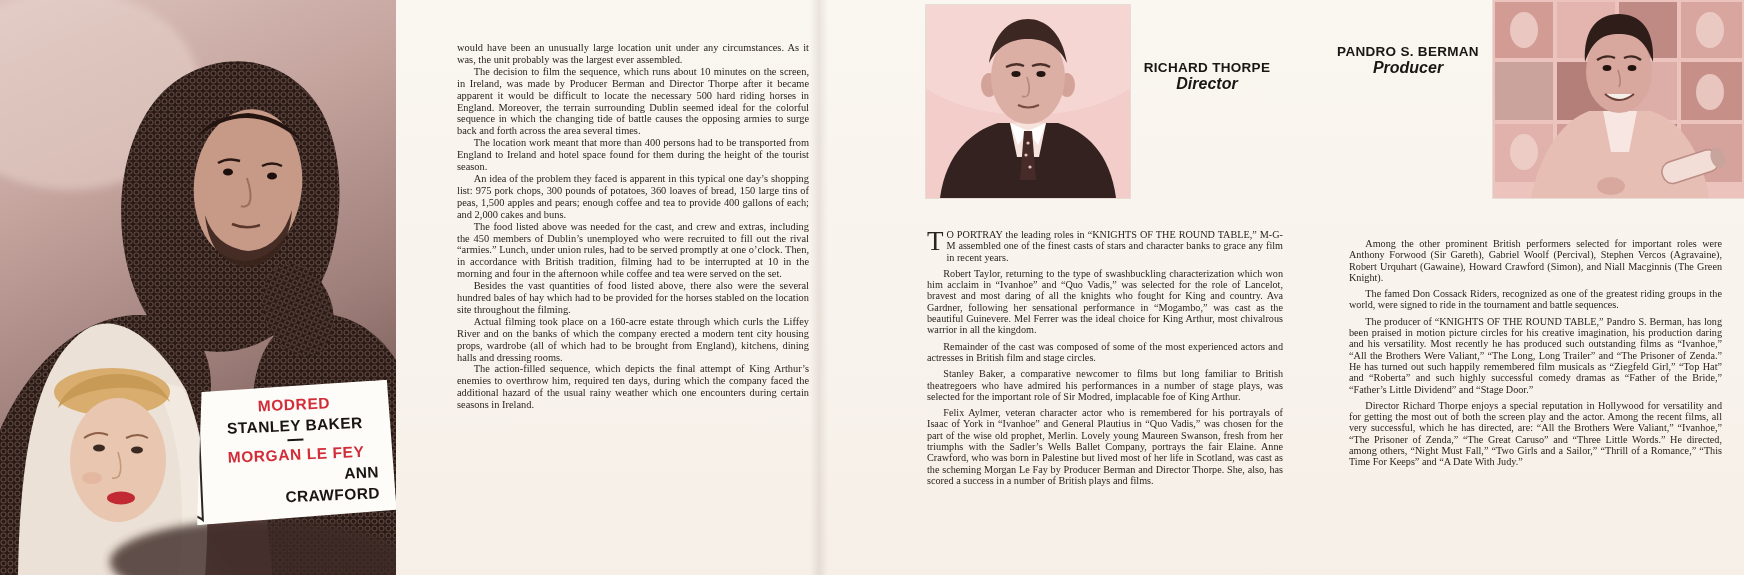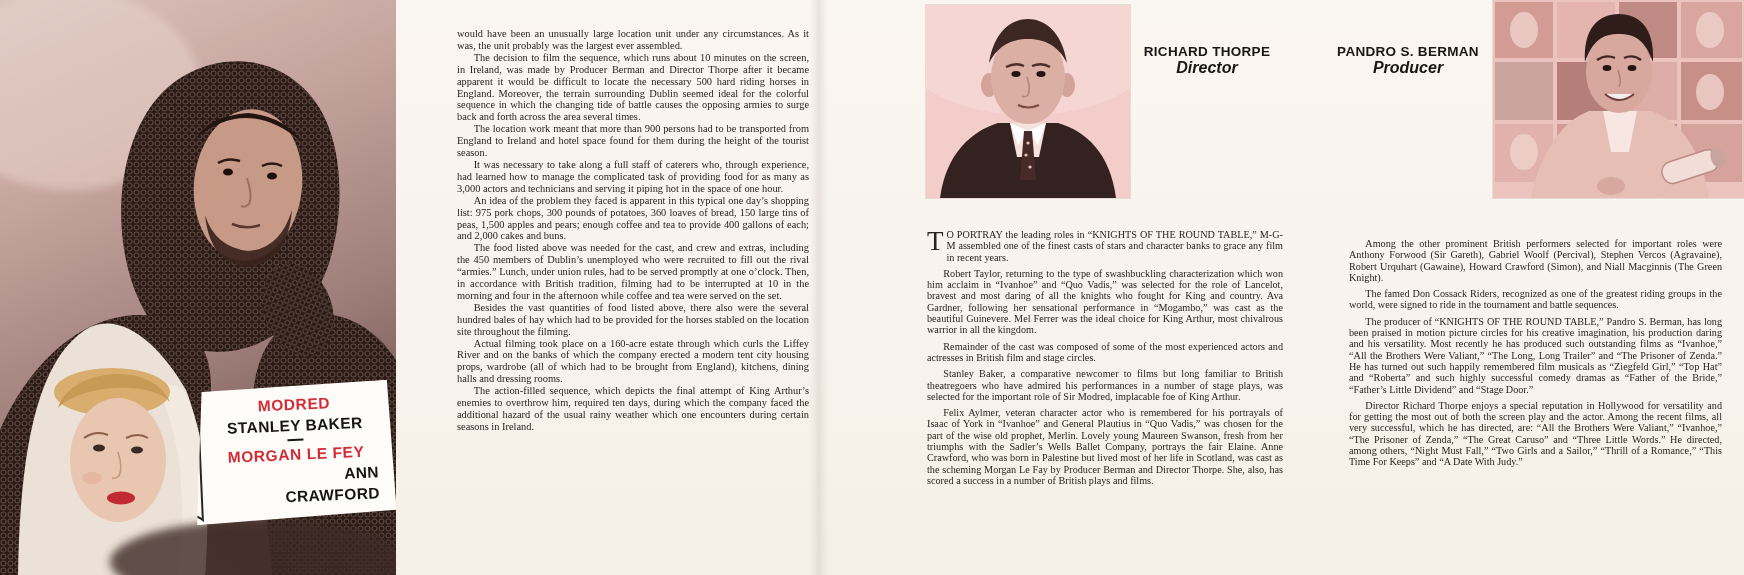--- a/index.html
+++ b/index.html
@@ -19,34 +19,34 @@
     box-shadow:2px 3px 6px rgba(40,20,20,.35);
     font-family:"Liberation Sans",sans-serif;font-weight:700;text-align:center;
   }
   .banner .b-role{color:#d22c38;font-size:15.5px;letter-spacing:.6px;line-height:21px;}
   .banner .b-actor{color:#181512;font-size:15.5px;letter-spacing:.4px;line-height:21px;}
   .banner .b-right{text-align:right;padding-right:10px;}
   .banner .b-dash{width:16px;height:2px;background:#181512;margin:3px auto;}
   .banner-curl{position:absolute;left:-20px;top:6px;}
   
   .left-copy{
-    position:absolute;left:457px;top:28px;width:352px;
+    position:absolute;left:457px;top:42px;width:352px;
     font-size:10.4px;line-height:11.9px;text-align:justify;
   }
   .left-copy p{margin:0;text-indent:1.6em;}
   .left-copy p:first-child{text-indent:0;}
   
   .fold{position:absolute;left:810px;top:0;width:18px;height:575px;
     background:linear-gradient(90deg,rgba(92,62,56,0) 0%,rgba(92,62,56,.10) 50%,rgba(92,62,56,0) 100%);}
   
   .portrait{position:absolute;overflow:hidden;box-shadow:0 0 0 1px rgba(120,80,75,.15);}
   .portrait.thorpe{left:926px;top:5px;width:204px;height:193px;}
   .portrait.berman{left:1493px;top:0;width:251px;height:198px;}
   .credit{position:absolute;top:44px;text-align:center;font-family:"Liberation Sans",sans-serif;color:#191613;}
-  .credit.director{left:1138px;width:138px;}
+  .credit.director{left:1138px;width:138px;margin-top:16px;}
   .credit.producer{left:1332px;width:152px;}
   .credit .c-name{font-weight:700;font-size:13.5px;letter-spacing:.3px;line-height:16px;}
   .credit .c-title{font-weight:700;font-style:italic;font-size:16px;line-height:15px;}
   .spread-title{
     position:absolute;left:1128px;top:122px;width:370px;text-align:center;
     font-family:"Liberation Sans",sans-serif;font-weight:700;color:#171513;
     font-size:27px;line-height:33px;letter-spacing:.2px;
   }
   .rcol{position:absolute;font-size:10.2px;line-height:11.3px;text-align:justify;}
   .rcol p{margin:0 0 5px;text-indent:1.6em;}
@@ -122,22 +122,21 @@
       <div class="b-dash"></div>
       <div class="b-role">MORGAN LE FEY</div>
       <div class="b-actor b-right">ANN</div>
       <div class="b-actor b-right">CRAWFORD</div>
     </div>
   </figure>
 
   <div class="left-copy">
       <p>would have been an unusually large location unit under any circumstances. As it was, the unit probably was the largest ever assembled.</p>
       <p>The decision to film the sequence, which runs about 10 minutes on the screen, in Ireland, was made by Producer Berman and Director Thorpe after it became apparent it would be difficult to locate the necessary 500 hard riding horses in England. Moreover, the terrain surrounding Dublin seemed ideal for the colorful sequence in which the changing tide of battle causes the opposing armies to surge back and forth across the area several times.</p>
-      <p>The location work meant that more than 900 persons had to be transported from England to Ireland and hotel space found for them during the height of the tourist season.</p>
-      <p>It was necessary to take along a full staff of caterers who, through experience, had learned how to manage the complicated task of providing food for as many as 3,000 actors and technicians and serving it piping hot in the space of one hour.</p>
+      <p>The location work meant that more than 400 persons had to be transported from England to Ireland and hotel space found for them during the height of the tourist season.</p>
       <p>An idea of the problem they faced is apparent in this typical one day’s shopping list: 975 pork chops, 300 pounds of potatoes, 360 loaves of bread, 150 large tins of peas, 1,500 apples and pears; enough coffee and tea to provide 400 gallons of each; and 2,000 cakes and buns.</p>
       <p>The food listed above was needed for the cast, and crew and extras, including the 450 members of Dublin’s unemployed who were recruited to fill out the rival “armies.” Lunch, under union rules, had to be served promptly at one o’clock. Then, in accordance with British tradition, filming had to be interrupted at 10 in the morning and four in the afternoon while coffee and tea were served on the set.</p>
       <p>Besides the vast quantities of food listed above, there also were the several hundred bales of hay which had to be provided for the horses stabled on the location site throughout the filming.</p>
       <p>Actual filming took place on a 160-acre estate through which curls the Liffey River and on the banks of which the company erected a modern tent city housing props, wardrobe (all of which had to be brought from England), kitchens, dining halls and dressing rooms.</p>
       <p>The action-filled sequence, which depicts the final attempt of King Arthur’s enemies to overthrow him, required ten days, during which the company faced the additional hazard of the usual rainy weather which one encounters during certain seasons in Ireland.</p>
     </div>
 
   <div class="fold"></div>
 
   <figure class="portrait thorpe" style="margin:0">

